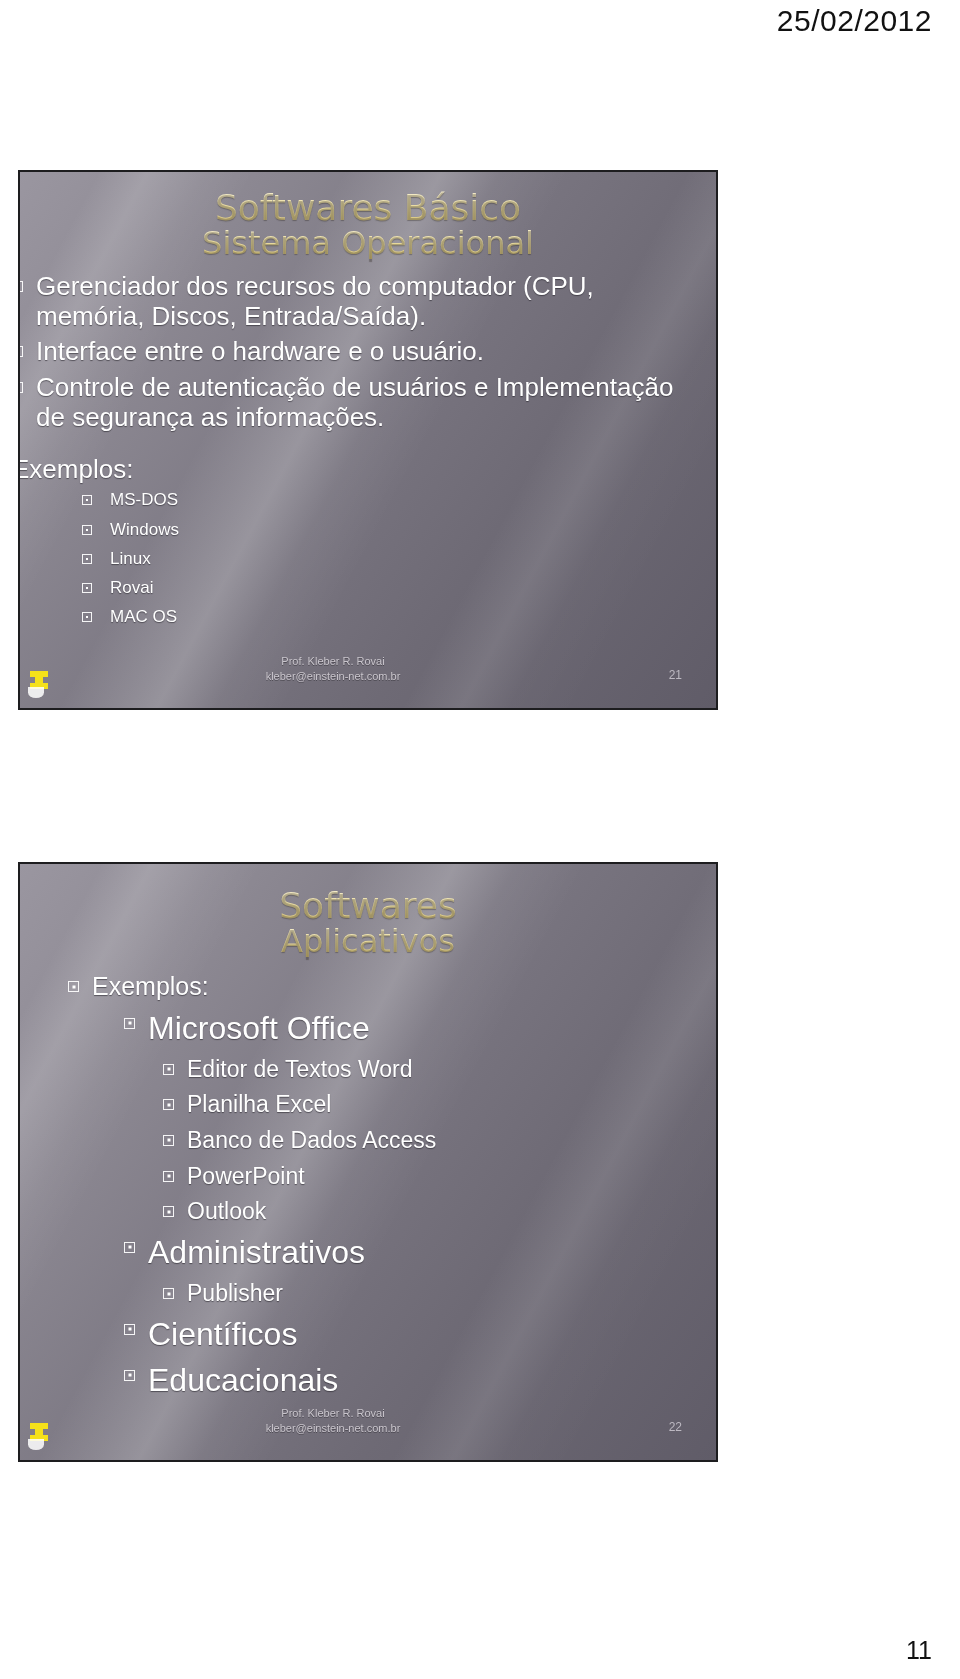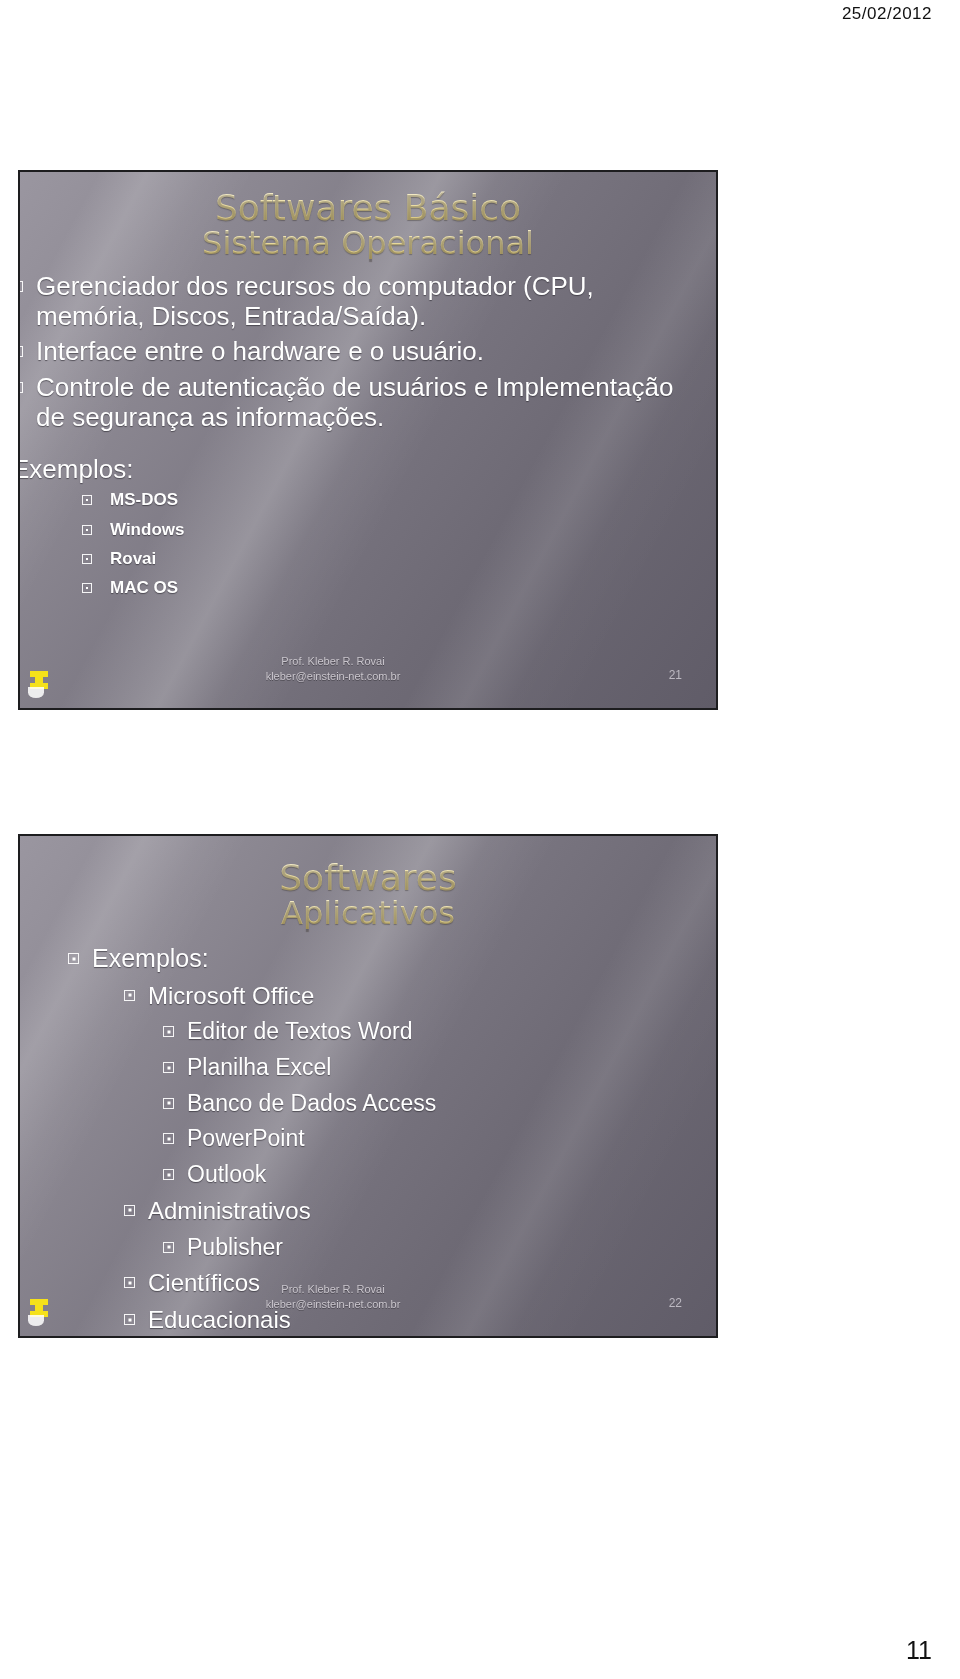--- a/index.html
+++ b/index.html
@@ -20,21 +20,21 @@
     position: absolute;
     top: 0;
     left: 0;
     width: 960px;
     height: 52px;
   }
   .page-date {
     position: absolute;
     right: 28px;
     top: 4px;
-    font-size: 17px;
+    font-size: 30px;
     color: #111111;
     letter-spacing: 0.5px;
     white-space: nowrap;
   }
 
   
   .slide {
     position: absolute;
     left: 18px;
     width: 700px;
@@ -53,21 +53,21 @@
         rgba(255,255,255,0.06) 49%,
         rgba(255,255,255,0.00) 56%,
         rgba(255,255,255,0.00) 68%,
         rgba(255,255,255,0.10) 74%,
         rgba(255,255,255,0.02) 79%,
         rgba(255,255,255,0.00) 86%),
       linear-gradient(125deg, #9a96a0 0%, #8c8892 22%, #7b7782 45%, #6e6a75 68%, #605c68 100%);
     overflow: hidden;
   }
   #slide-1 { top: 170px;  height: 540px; }
-  #slide-2 { top: 834px;  height: 504px; }
+  #slide-2 { top: 862px;  height: 600px; }
 
   
   .slide-title {
     position: absolute;
     width: 100%;
     text-align: center;
     pointer-events: none;
   }
   .slide-title .line {
     display: block;
@@ -142,36 +142,35 @@
     color: #ffffff;
     margin: 22px 0 4px -8px;
     text-shadow: 0 1px 1px rgba(30,28,34,0.55);
   }
 
   
   .lvl2s {
     font-size: 17px;
     line-height: 1.25;
     margin: 0 0 8px 62px;
-    font-weight: bold;
   }
   .lvl2s .bullet-glyph {
     width: 8px; height: 8px;
     margin: 6px 18px 0 0;
   }
   .lvl2s .bullet-glyph::after { width: 2px; height: 2px; }
 
   
   #slide-2 .lvl1 {
     font-size: 25px;
     margin-left: 48px;
     margin-bottom: 9px;
   }
   .lvl2 {
-    font-size: 24px;
+    font-size: 32px;
     line-height: 1.16;
     margin: 0 0 9px 104px;
   }
   .lvl2 .bullet-glyph {
     width: 9px; height: 9px;
     margin: 8px 13px 0 0;
   }
   .lvl2 .bullet-glyph::after { width: 3px; height: 3px; }
 
   .lvl3 {
@@ -280,20 +279,24 @@
     <div class="bullet-row lvl2s">
       <span class="bullet-glyph"></span>
       <span class="bullet-text">MS-DOS</span>
     </div>
     <div class="bullet-row lvl2s">
       <span class="bullet-glyph"></span>
       <span class="bullet-text">Windows</span>
     </div>
     <div class="bullet-row lvl2s">
       <span class="bullet-glyph"></span>
+      <span class="bullet-text">Linux</span>
+    </div>
+    <div class="bullet-row lvl2s">
+      <span class="bullet-glyph"></span>
       <span class="bullet-text">Rovai</span>
     </div>
     <div class="bullet-row lvl2s">
       <span class="bullet-glyph"></span>
       <span class="bullet-text">MAC OS</span>
     </div>
 
   </div>
 
   <div class="slide-footer">

